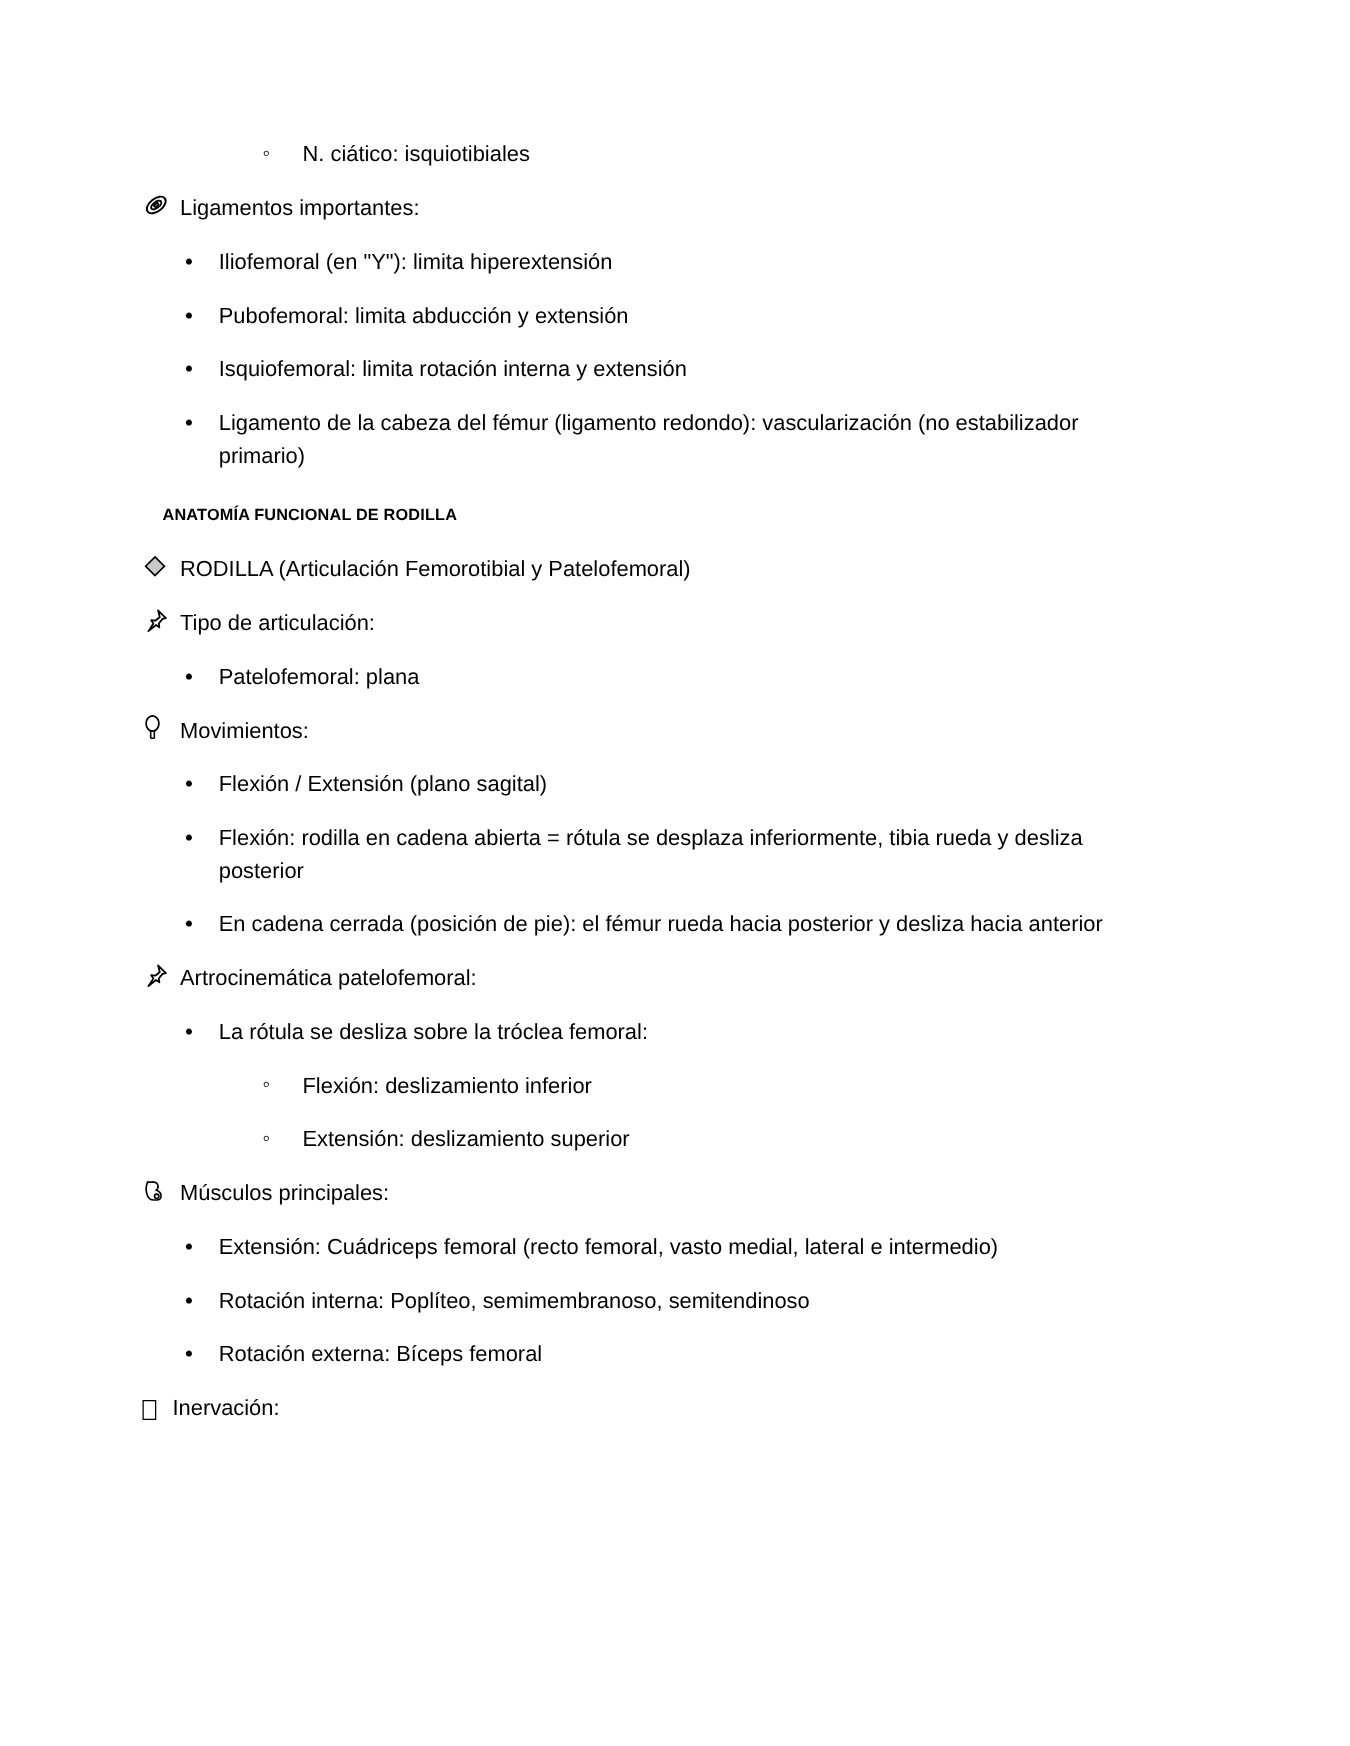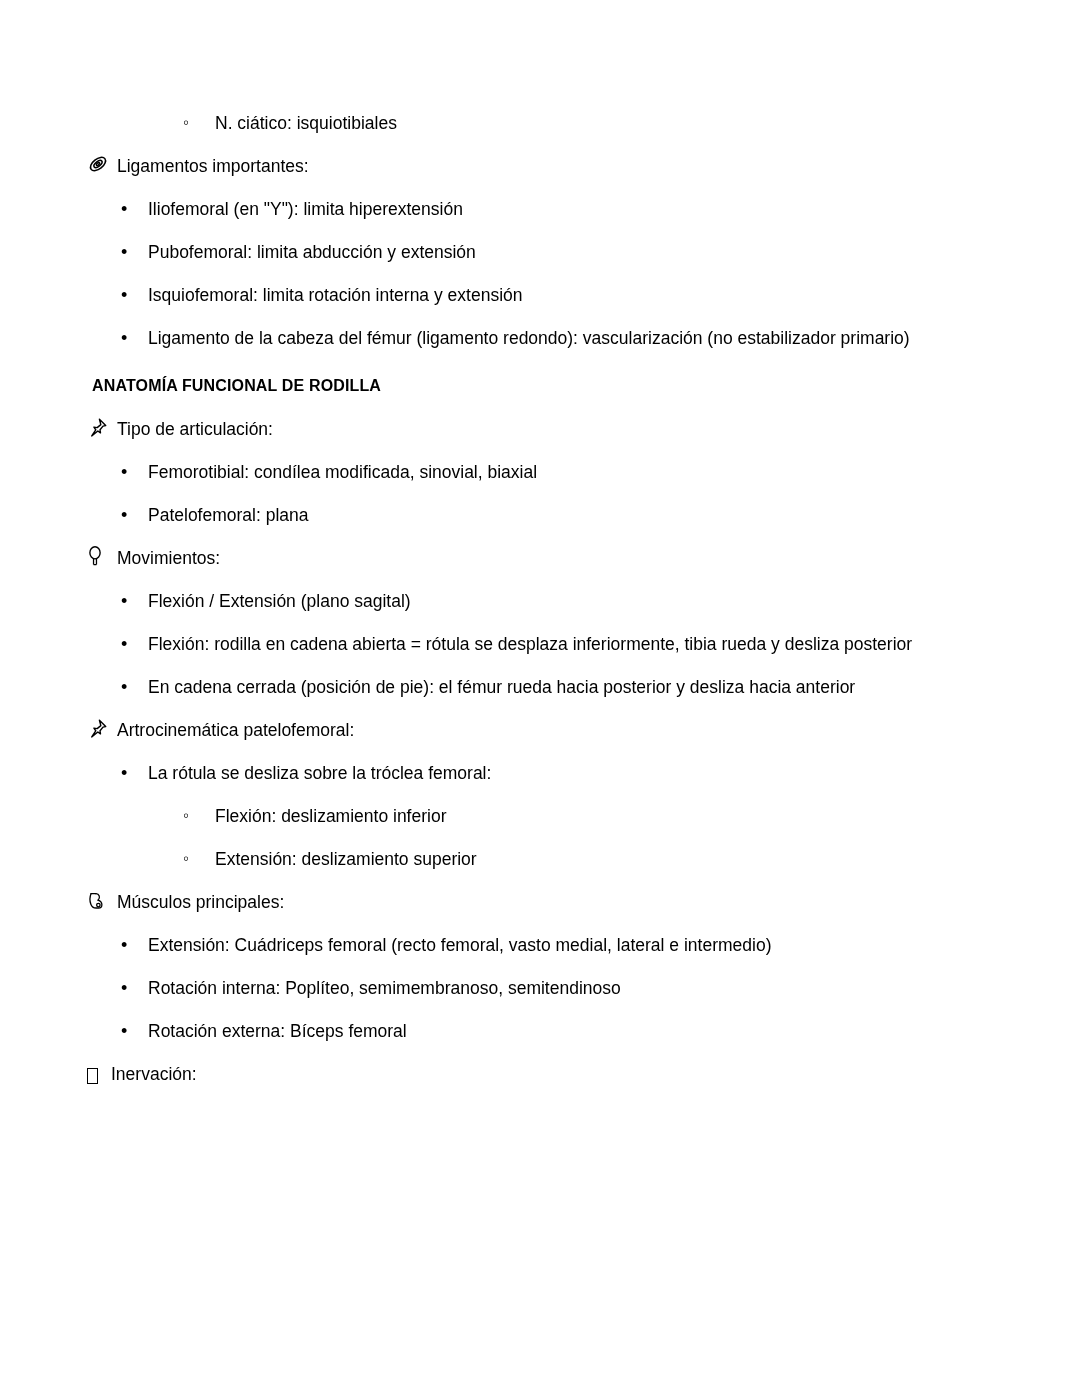--- a/index.html
+++ b/index.html
@@ -12,38 +12,38 @@
     height: 1397px;
     font-family: "Liberation Sans", sans-serif;
     color: #000000;
     -webkit-font-smoothing: antialiased;
   }
   .page {
     position: relative;
     width: 1080px;
     height: 1397px;
     box-sizing: border-box;
-    padding: 110px 150px 0 87px;
+    padding: 110px 150px 0 114px;
     background: #ffffff;
   }
 
   
   .line {
     position: relative;
     font-size: 17.5px;
     line-height: 26px;
     color: #000;
   }
 
   
   .heading {
     font-weight: bold;
-    font-size: 16px;
+    font-size: 13px;
     letter-spacing: 0.15px;
-    margin: 22px 0 10px 5px;
+    margin: 22px 0 10px 16px;
     padding-left: 0;
   }
 
   
   .icon-line {
     display: block;
     padding-left: 30px;
     margin: 17px 0 0 0;
     min-height: 26px;
   }
@@ -130,33 +130,38 @@
     <span>Isquiofemoral: limita rotación interna y extensión</span>
   </div>
   <div class="line b1">
     <span>Ligamento de la cabeza del fémur (ligamento redondo): vascularización (no estabilizador primario)</span>
   </div>
 
   <div class="line heading">
     <span>ANATOMÍA FUNCIONAL DE RODILLA</span>
   </div>
 
+  <div class="line icon-line">
+    <span class="ico">
+      <svg width="20" height="20" viewBox="0 0 24 24">
+        <polygon points="12,3 21,12 12,21 3,12" fill="#c9c9c9" stroke="#000" stroke-width="1.6"></polygon>
+      </svg>
+    </span>
+    <span>RODILLA (Articulación Femorotibial y Patelofemoral)</span>
+  </div>
 
   <div class="line icon-line">
     <span class="ico">
       <svg width="21" height="21" viewBox="0 0 24 24" fill="#fff" stroke="#000" stroke-width="1.6" stroke-linejoin="round">
         <path d="M14.2 2.6 L21.4 9.8 L18.3 10.4 L14.9 14.6 L15.4 18.2 L12.4 16.0 L5.4 21.6 L10.0 14.6 L7.9 11.6 L11.6 12.1 L15.8 8.7 Z"></path>
       </svg>
     </span>
     <span>Tipo de articulación:</span>
   </div>
 
-  <div class="line b1">
-    <span>Femorotibial: condílea modificada, sinovial, biaxial</span>
-  </div>
   <div class="line b1">
     <span>Patelofemoral: plana</span>
   </div>
 
   <div class="line icon-line">
     <span class="ico">
       <svg width="16" height="22" viewBox="0 0 16 24" fill="none" stroke="#000" stroke-width="1.5">
         <ellipse cx="8" cy="8.5" rx="5.6" ry="6.6"></ellipse>
         <path d="M6.4 14.6 L6.4 21.4 M9.6 14.6 L9.6 21.4" stroke-width="1.4"></path>
         <path d="M6.4 21.4 L9.6 21.4" stroke-width="1.4"></path>

